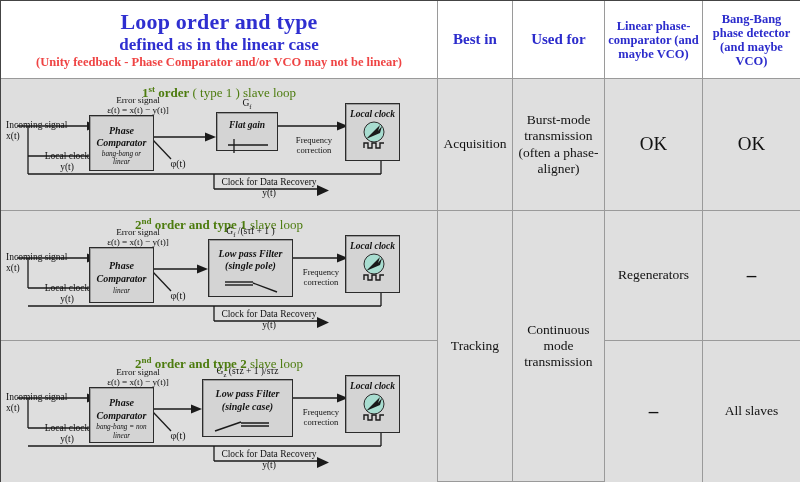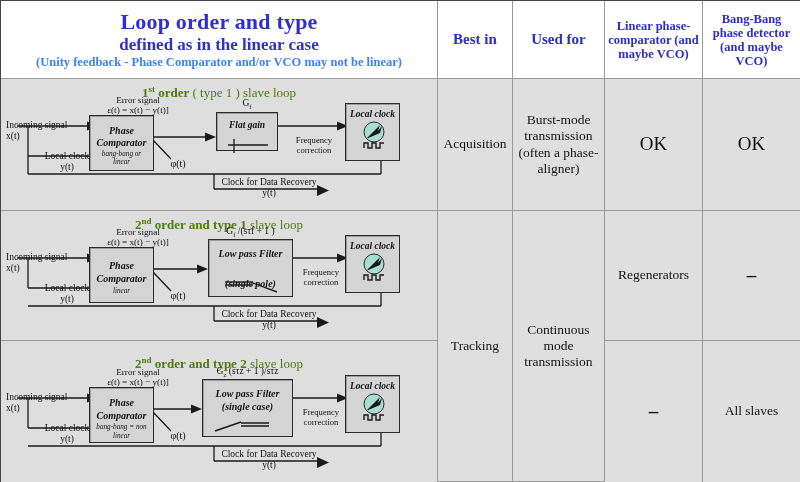--- a/index.html
+++ b/index.html
@@ -29,21 +29,21 @@
   .gray{background:#dfdfdf;}
 
   .val{font-size:13.5px;line-height:1.2;color:#111;padding:2px 4px;}
   .val.ok{font-size:19px;}
   .val.dash{font-size:19px;font-weight:bold;}
 
   
   .title-wrap{flex-direction:column;justify-content:center;gap:1px;}
   .t1{color:#2f2fd0;font-size:22px;font-weight:bold;letter-spacing:.2px;}
   .t2{color:#2f2fd0;font-size:17px;font-weight:bold;}
-  .t3{color:#3b82f6;font-size:12.5px;font-weight:bold;}
+  .t3{color:#ef4444;font-size:12.5px;font-weight:bold;}
 
   
   .diag{position:relative;width:100%;height:100%;background:#dedede;
         display:block;}
   .dtitle{position:absolute;left:0;right:0;top:5px;text-align:center;
           font-size:13px;color:#4d7c0f;}
   .dtitle b{font-weight:bold;}
   .dtitle .sup{font-size:9px;vertical-align:super;font-weight:bold;}
 
   .dsvg{position:absolute;left:0;top:0;}
@@ -214,21 +214,21 @@
 
         <div class="blk" style="left:88px;top:36px;width:65px;height:56px;">
           <div class="lbl ital" style="top:12px;font-size:10px;">Phase</div>
           <div class="lbl ital" style="top:25px;font-size:10px;">Comparator</div>
           <div class="lbl tiny" style="top:39px;">linear</div>
           <div class="lbl tiny" style="top:47px;"></div>
         </div>
 
         <div class="blk" style="left:207px;top:28px;width:85px;height:58px;">
           <div class="lbl ital" style="top:8px;font-size:10px;">Low pass Filter</div>
-          <div class="lbl ital" style="top:38px;font-size:10px;text-align:center;">(single pole)</div>
+          <div class="lbl ital" style="top:20px;font-size:10px;text-align:center;">(single pole)</div>
           <svg style="position:absolute;left:14px;top:37px;" width="60" height="18">
             <g stroke="#1a1a1a" stroke-width="1.4" fill="none">
               <line x1="2" y1="5" x2="30" y2="5"></line>
               <line x1="2" y1="8" x2="30" y2="8"></line>
               <line x1="30" y1="6" x2="54" y2="15"></line>
             </g>
           </svg>
         </div>
 
         <div class="blk" style="left:344px;top:24px;width:55px;height:58px;">

